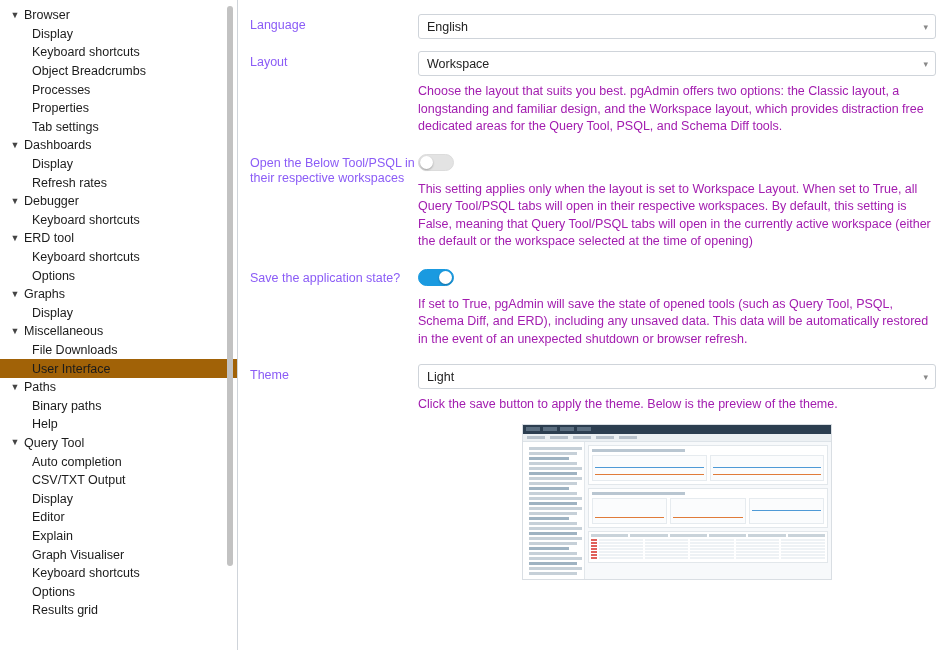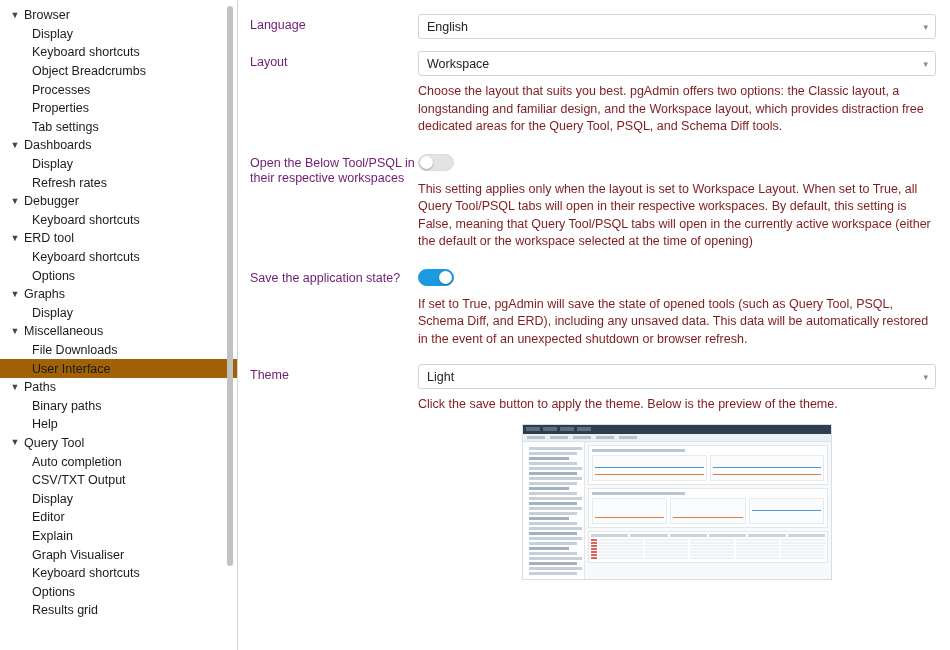--- a/index.html
+++ b/index.html
@@ -87,21 +87,21 @@
   }
   .row {
     display: flex;
     align-items: flex-start;
     margin-bottom: 0;
   }
   .row-label {
     width: 168px;
     flex: 0 0 168px;
     font-size: 12.5px;
-    color: #701a75;
+    color: #8b5cf6;
     padding-top: 4px;
     line-height: 15px;
   }
   .row-control {
     flex: 1;
     min-width: 0;
   }
   .select {
     position: relative;
     width: 100%;
@@ -120,21 +120,21 @@
   .select .chev {
     position: absolute;
     right: 7px;
     top: 50%;
     transform: translateY(-50%);
     color: #888;
     font-size: 9px;
   }
   .help {
     font-size: 12.5px;
-    color: #7f1d1d;
+    color: #a21caf;
     line-height: 17.5px;
     max-width: 520px;
     margin: 7px 0 0 0;
   }
   .spacer-sm { height: 12px; }
   .spacer-md { height: 16px; }
 
   
   .switch {
     width: 36px;

